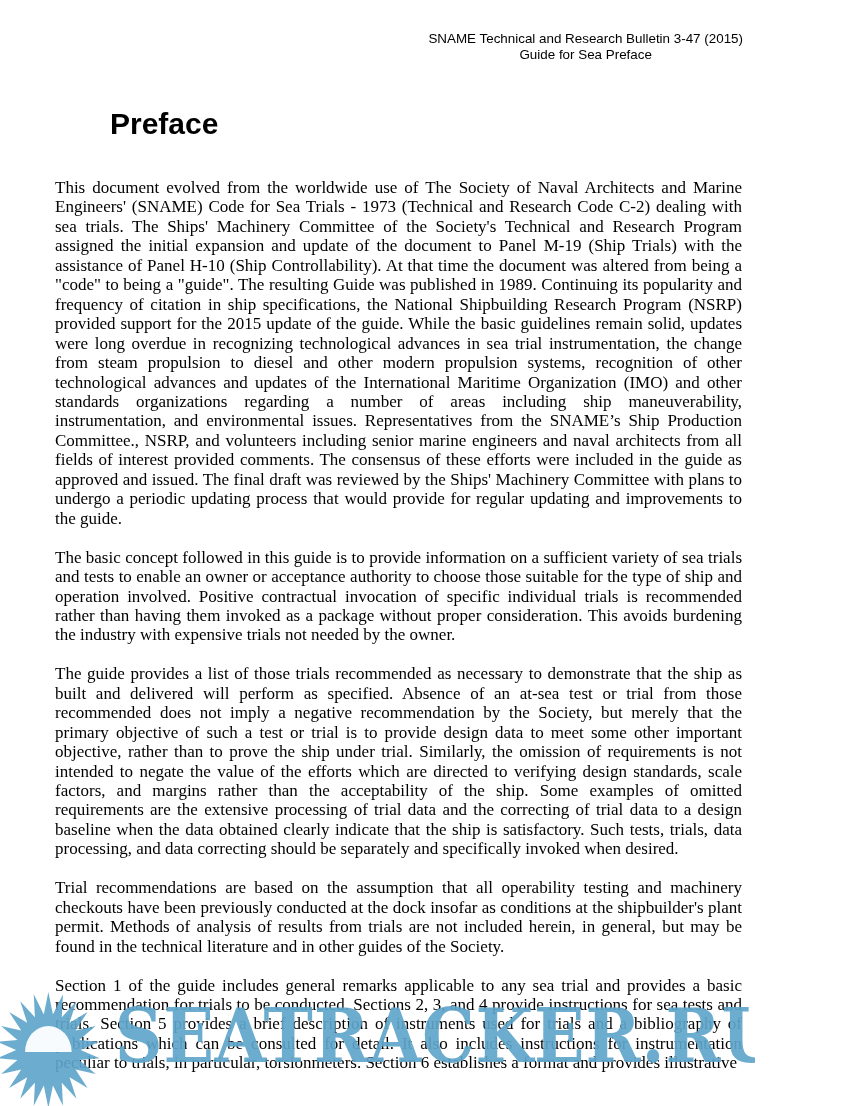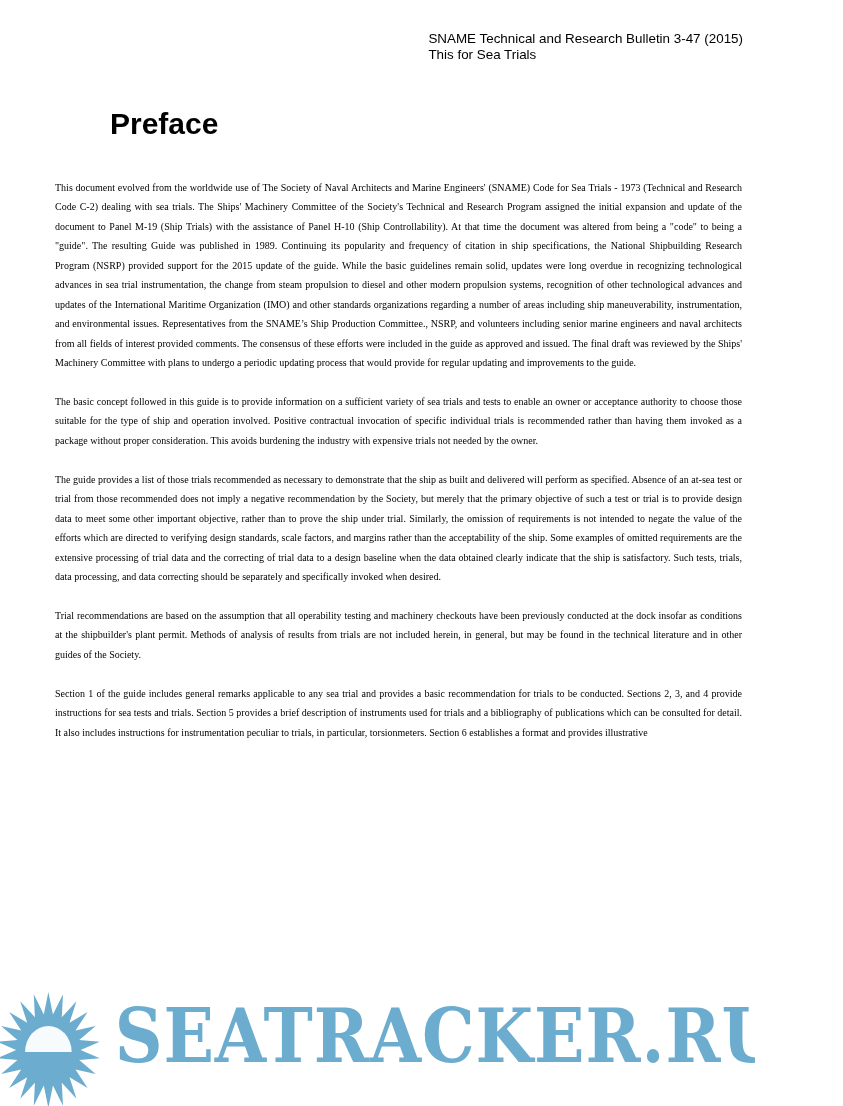--- a/index.html
+++ b/index.html
@@ -11,21 +11,21 @@
       width: 843px;
       height: 1106px;
       position: relative;
       overflow: hidden;
       color: #000;
     }
     .running-header {
       position: absolute;
       top: 31px;
       right: 100px;
-      text-align: left;
+      text-align: center;
       font-family: "Liberation Sans", sans-serif;
       font-size: 13.4px;
       line-height: 15.5px;
       color: #000;
     }
     .page-title {
       position: absolute;
       top: 108px;
       left: 110px;
       margin: 0;
@@ -34,21 +34,21 @@
       font-size: 30px;
       line-height: 32px;
       color: #000;
     }
     .body-text {
       position: absolute;
       top: 178px;
       left: 55px;
       width: 687px;
       font-family: "Liberation Serif", serif;
-      font-size: 10px;
+      font-size: 17px;
       line-height: 19.45px;
       color: #000;
     }
     .body-text p {
       margin: 0 0 19.45px 0;
       text-align: justify;
       text-align-last: left;
     }
     .watermark {
       position: absolute;
@@ -69,21 +69,21 @@
       fill: #5fa6cb;
       opacity: 0.92;
       letter-spacing: 1px;
     }
   </style>
 </head>
 <body>
 
 <div class="running-header">
   <div>SNAME Technical and Research Bulletin 3-47 (2015)</div>
-  <div>This for Sea Trials</div>
+  <div>Guide for Sea Preface</div>
 </div>
 
 <h1 class="page-title">Preface</h1>
 
 <div class="body-text">
   <p>This document evolved from the worldwide use of The Society of Naval Architects and Marine Engineers' (SNAME) Code for Sea Trials - 1973 (Technical and Research Code C-2) dealing with sea trials.  The Ships' Machinery Committee of the Society's Technical and Research Program assigned the initial expansion and update of the document to Panel M-19 (Ship Trials) with the assistance of Panel H-10 (Ship Controllability).  At that time the document was altered from being a "code" to being a "guide".  The resulting Guide was published in 1989.  Continuing its popularity and frequency of citation in ship specifications, the National Shipbuilding Research Program (NSRP) provided support for the 2015 update of the guide.  While the basic guidelines remain solid, updates were long overdue in recognizing technological advances in sea trial instrumentation, the change from steam propulsion to diesel and other modern propulsion systems, recognition of other technological advances and updates of the International Maritime Organization (IMO) and other standards organizations regarding a number of areas including ship maneuverability, instrumentation, and environmental issues.  Representatives from the SNAME’s Ship Production Committee., NSRP, and volunteers including senior marine engineers and naval architects from all fields of interest provided comments.  The consensus of these efforts were included in the guide as approved and issued.  The final draft was reviewed by the Ships' Machinery Committee with plans to undergo a periodic updating process that would provide for regular updating and improvements to the guide.</p>
   <p>The basic concept followed in this guide is to provide information on a sufficient variety of sea trials and tests to enable an owner or acceptance authority to choose those suitable for the type of ship and operation involved.  Positive contractual invocation of specific individual trials is recommended rather than having them invoked as a package without proper consideration. This avoids burdening the industry with expensive trials not needed by the owner.</p>
   <p>The guide provides a list of those trials recommended as necessary to demonstrate that the ship as built and delivered will perform as specified. Absence of an at-sea test or trial from those recommended does not imply a negative recommendation by the Society, but merely that the primary objective of such a test or trial is to provide design data to meet some other important objective, rather than to prove the ship under trial.  Similarly, the omission of requirements is not intended to negate the value of the efforts which are directed to verifying design standards, scale factors, and margins rather than the acceptability of the ship. Some examples of omitted requirements are the extensive processing of trial data and the correcting of trial data to a design baseline when the data obtained clearly indicate that the ship is satisfactory.  Such tests, trials, data processing, and data correcting should be separately and specifically invoked when desired.</p>
   <p>Trial recommendations are based on the assumption that all operability testing and machinery checkouts have been previously conducted at the dock insofar as conditions at the shipbuilder's plant permit.  Methods of analysis of results from trials are not included herein, in general, but may be found in the technical literature and in other guides of the Society.</p>
   <p>Section 1 of the guide includes general remarks applicable to any sea trial and provides a basic recommendation for trials to be conducted.  Sections 2, 3, and 4 provide instructions for sea tests and trials. Section 5 provides a brief description of instruments used for trials and a bibliography of publications which can be consulted for detail. It also includes instructions for instrumentation peculiar to trials, in particular, torsionmeters.  Section 6 establishes a format and provides illustrative</p>

